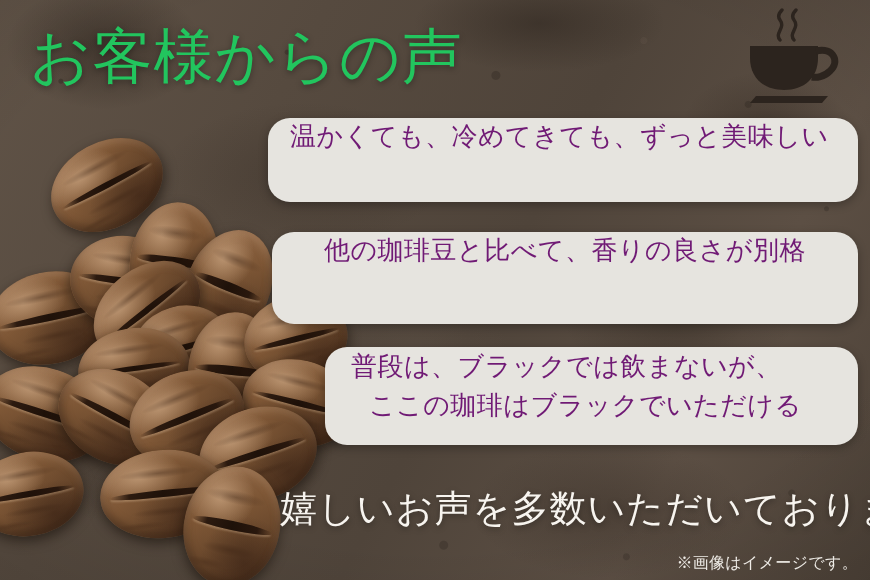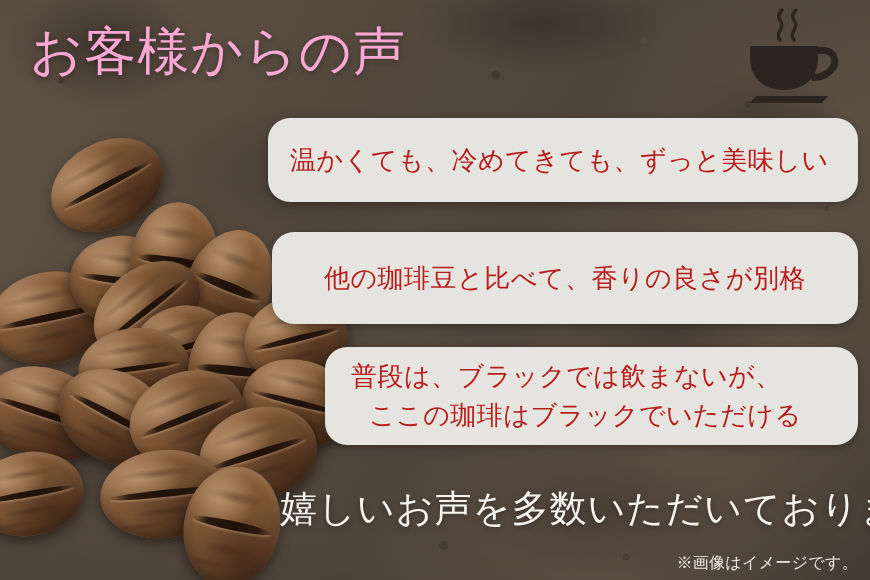--- a/index.html
+++ b/index.html
@@ -65,23 +65,23 @@
     inset: 0;
     background:
       radial-gradient(ellipse 120% 110% at 50% 45%, rgba(0,0,0,0) 45%, rgba(0,0,0,.28) 100%);
   }
 
   
   .title {
     position: absolute;
     left: 30px;
     top: 22px;
-    font-size: 52px;
+    font-size: 60px;
     line-height: 1.15;
-    color: #f9a8d4;
+    color: #22c55e;
     letter-spacing: 1px;
     white-space: nowrap;
     text-shadow: 0 2px 6px rgba(0,0,0,.35);
   }
 
   
   .cup-icon {
     position: absolute;
     right: 24px;
     top: 8px;
@@ -89,22 +89,21 @@
     height: 100px;
   }
 
   
   .bubble {
     position: absolute;
     background: #e6e4df;
     border-radius: 22px;
     box-shadow: 0 3px 10px rgba(0,0,0,.28);
     display: flex;
-    align-items: center;
-    color: #b91c1c;
+    color: #701a75;
   }
   .bubble .txt {
     font-size: 26px;
     line-height: 1.42;
     letter-spacing: .5px;
     white-space: nowrap;
   }
   .bubble-1 { left: 268px; top: 118px; right: 12px; height: 84px; padding-left: 22px; }
   .bubble-2 { left: 272px; top: 232px; right: 12px; height: 92px; padding-left: 52px; }
   .bubble-3 { left: 325px; top: 347px; right: 12px; height: 98px; padding-left: 26px; }

